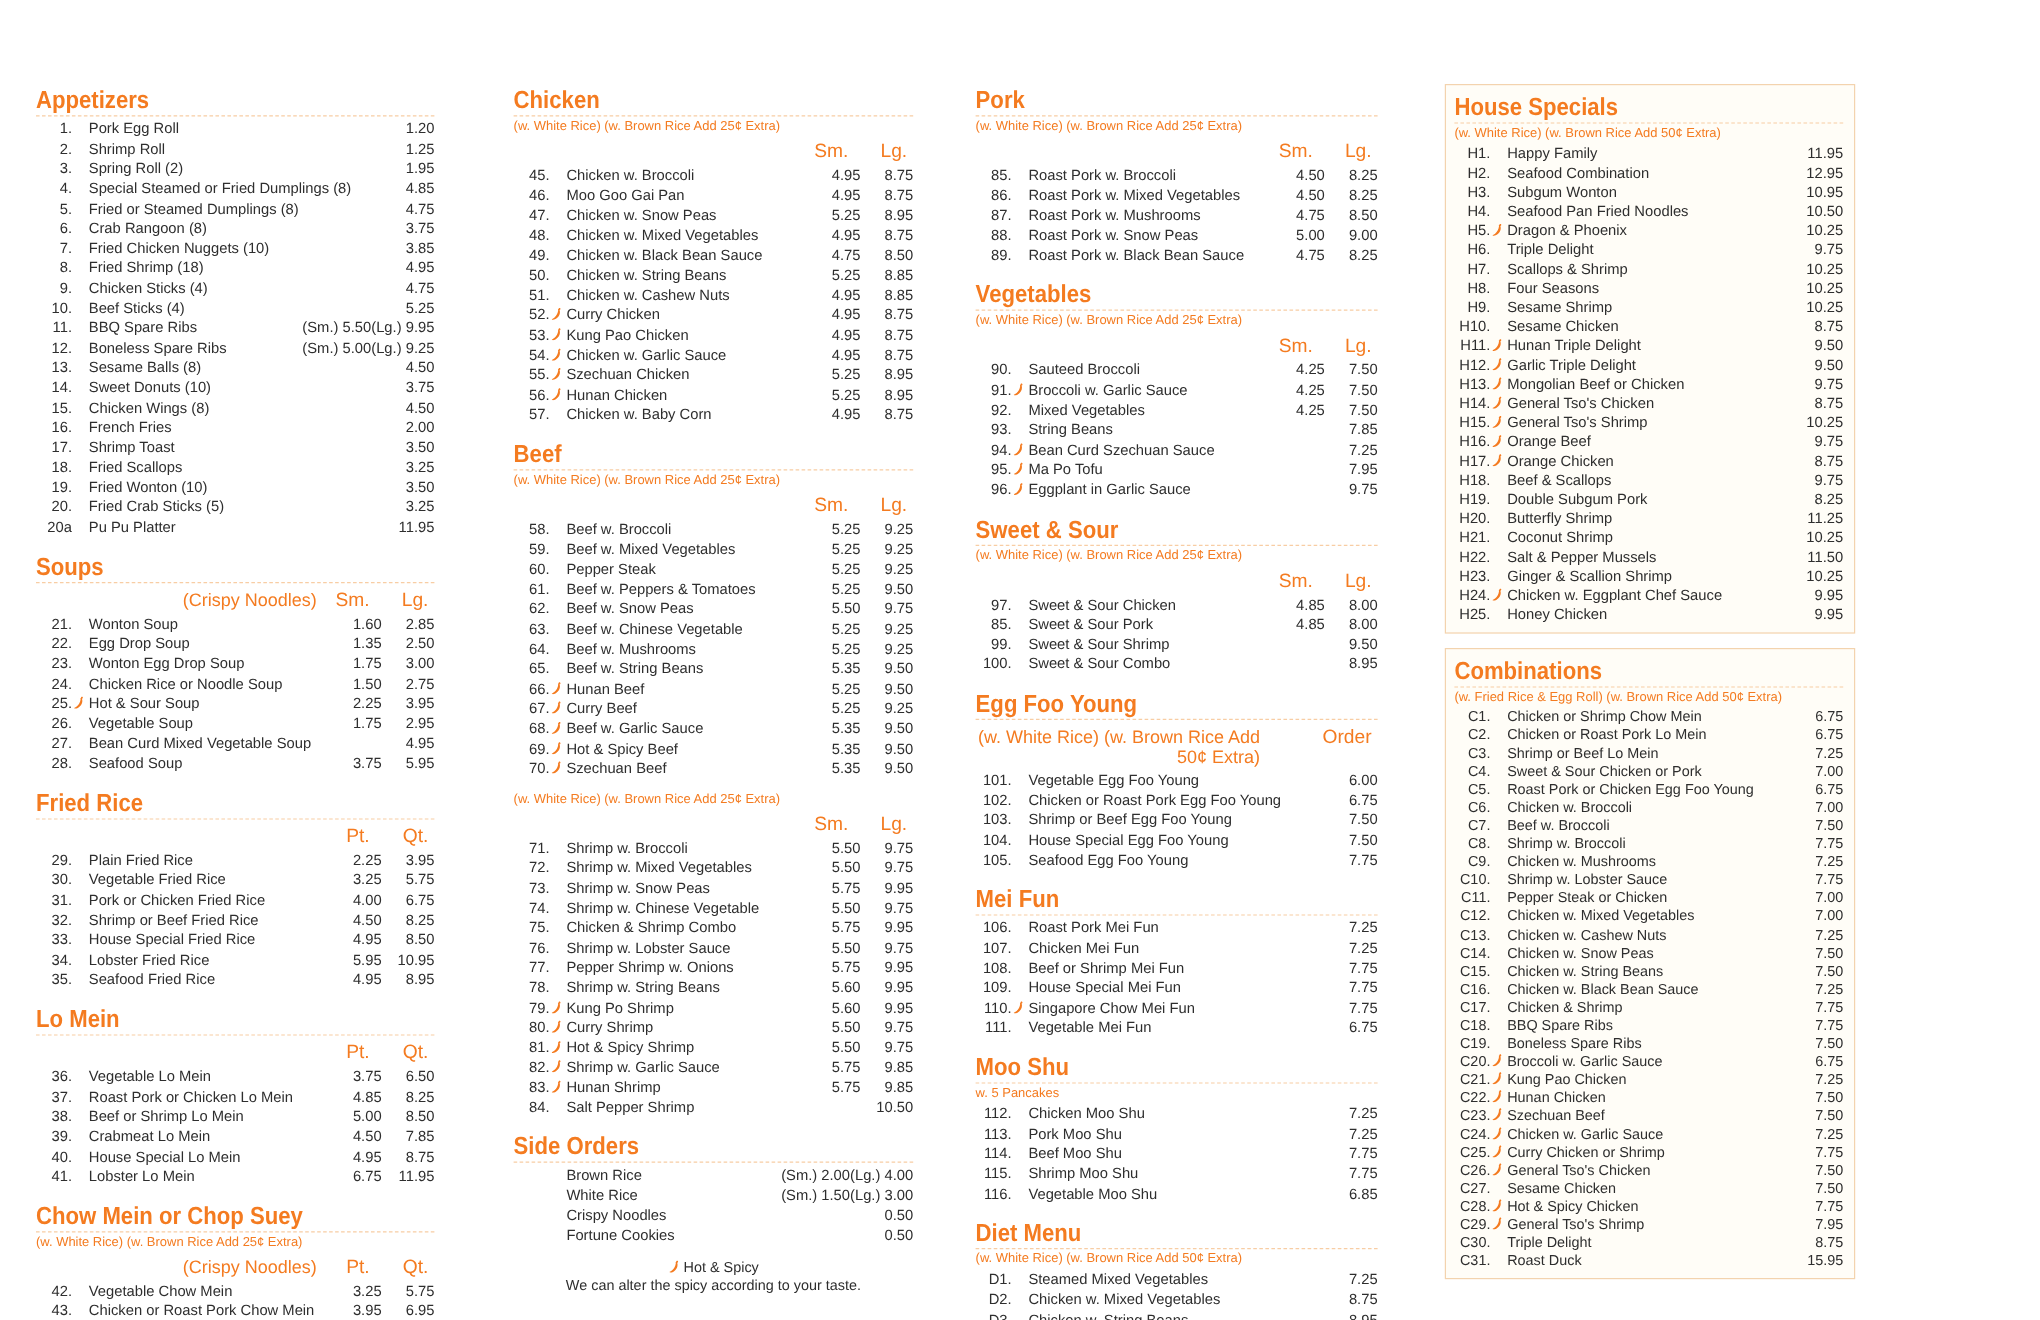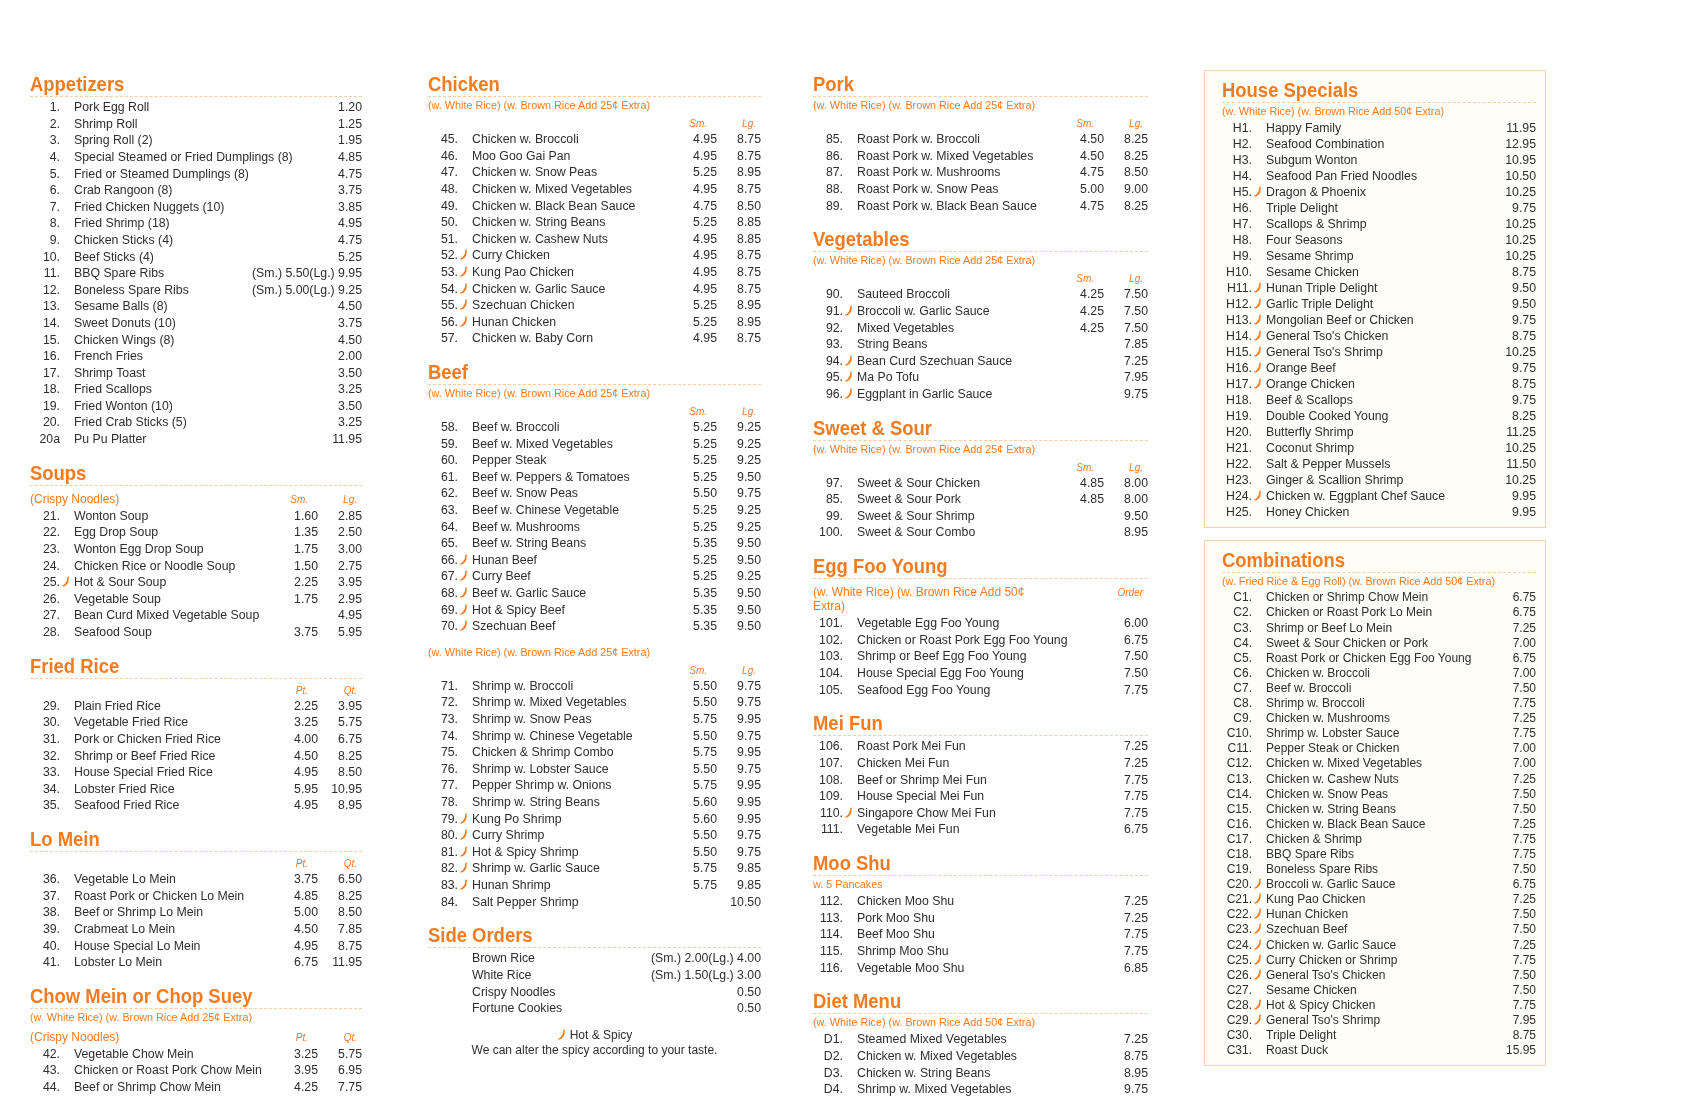--- a/index.html
+++ b/index.html
@@ -12,33 +12,33 @@
   .col1{width:332px;margin-right:66px;}
   .col2{width:333px;margin-right:52px;}
   .col3{width:335px;margin-right:56px;}
   .col4{width:342px;}
   .sec{margin-bottom:11px;}
   .hd{border-bottom:1px dashed #f8cda4;margin:0 0 2px 0;padding-bottom:1px;line-height:1.05;}
   .hdt{display:inline-block;transform:scaleX(.9);transform-origin:0 50%;
        font-size:20.5px;font-weight:700;color:#f47b20;white-space:nowrap;}
   .sub{color:#f47b20;font-size:10.8px;line-height:13px;margin:1px 0 2px 0;}
   .phrow{display:flex;align-items:baseline;margin:6px 0 2px 0;}
-  .phl{flex:1;color:#f47b20;font-size:12px;text-align:left;}
-  .ph{flex:none;color:#f47b20;font-size:10px;text-align:right;white-space:nowrap;padding-right:5px;font-style:italic;}
+  .phl{flex:1;color:#f47b20;font-size:15px;text-align:right;}
+  .ph{flex:none;color:#f47b20;font-size:16px;text-align:right;white-space:nowrap;padding-right:5px;}
   .pc1{min-width:44px;}
   .pc2{min-width:44px;}
   .row{display:flex;align-items:baseline;line-height:16.6px;font-size:12.3px;}
   .num{flex:none;width:30px;text-align:right;}
   .pep{flex:none;width:13px;padding-left:1px;position:relative;top:1px;}
   .t{flex:1;min-width:0;white-space:nowrap;padding-right:3px;}
   .p1,.p2{flex:none;text-align:right;white-space:nowrap;}
   .p1{min-width:44px;}
   .p2{min-width:44px;}
   .p1:empty{min-width:0;}
-  .boxed{border:1px solid #f3d3ae;background:#fffdf7;padding:5px 9px 7px 17px;margin-bottom:12px;}
+  .boxed{border:1px solid #f3d3ae;background:#fffdf7;padding:5px 9px 7px 7px;margin-bottom:12px;}
   .col4 .row{line-height:16px;}
   .tight .row{line-height:15.1px;font-size:12px;}
   .foot{margin-top:8px;text-align:center;font-size:12px;}
   .fl1{line-height:15px;}
   .fl1 .pep2{display:inline-block;margin-right:4px;position:relative;top:1px;}
   .fl2{line-height:15px;}
 </style>
 </head>
 <body>
 
@@ -1246,21 +1246,21 @@
         <div class="row">
           <span class="num">H18.</span>
           <span class="pep"></span>
           <span class="t">Beef &amp; Scallops</span>
           <span class="p1"></span>
           <span class="p2">9.75</span>
         </div>
         <div class="row">
           <span class="num">H19.</span>
           <span class="pep"></span>
-          <span class="t">Double Cooked Young</span>
+          <span class="t">Double Subgum Pork</span>
           <span class="p1"></span>
           <span class="p2">8.25</span>
         </div>
         <div class="row">
           <span class="num">H20.</span>
           <span class="pep"></span>
           <span class="t">Butterfly Shrimp</span>
           <span class="p1"></span>
           <span class="p2">11.25</span>
         </div>

